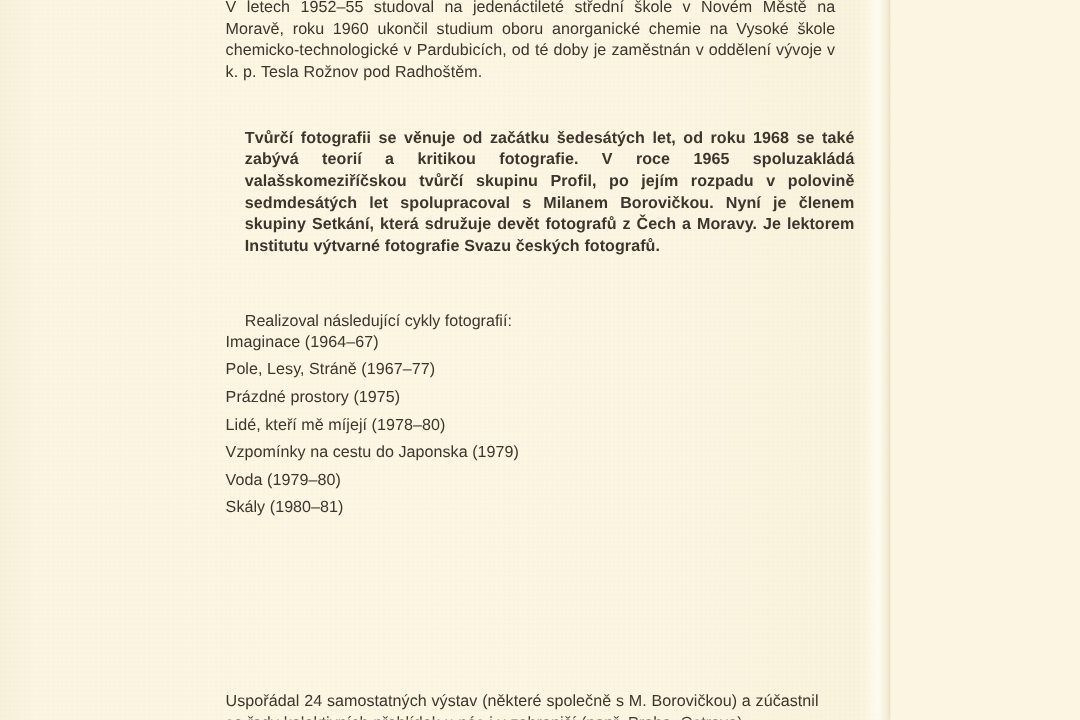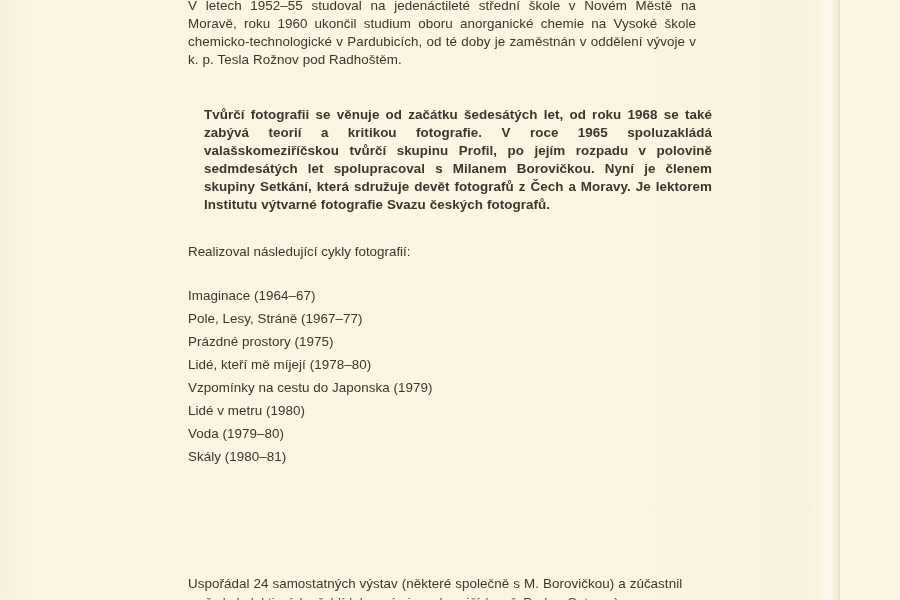--- a/index.html
+++ b/index.html
@@ -10,21 +10,21 @@
     width: 900px;
     height: 600px;
     overflow: hidden;
     background: #fbf5e1;
     font-family: "Liberation Sans", sans-serif;
   }
 
   
   #page {
     position: relative;
-    width: 840px;
+    width: 742px;
     height: 600px;
     background:
       linear-gradient(90deg,
         #f7f0da 0%,
         #fbf5e2 4%,
         #fcf6e3 45%,
         #fbf5e1 78%,
         #f9f2dc 96%,
         #fdf8e9 99%,
         #f3ecd6 100%);
@@ -99,27 +99,27 @@
     left: 16px;
     width: 508px;
     font-weight: bold;
   }
 
   #cycles-intro {
     position: absolute;
     top: 243px;
     left: 0;
     width: 508px;
-    margin: 0;
+    margin: 16px;
     line-height: 18.1px;
   }
 
   #cycles-list {
     position: absolute;
-    top: 285px;
+    top: 274px;
     left: 0;
     width: 508px;
     margin: 0;
     padding: 0;
     list-style: none;
   }
   #cycles-list li {
     line-height: 22.95px;
     white-space: nowrap;
     letter-spacing: 0.05px;
@@ -159,21 +159,20 @@
     <p id="para-work" class="para">Tvůrčí fotografii se věnuje od začátku šedesátých let, od roku 1968 se také zabývá teorií a kritikou fotografie. V roce 1965 spoluzakládá valašskomeziříčskou tvůrčí skupinu Profil, po jejím rozpadu v polovině sedmdesátých let spolupracoval s Milanem Borovičkou. Nyní je členem skupiny Setkání, která sdružuje devět fotografů z Čech a Moravy. Je lektorem Institutu výtvarné fotografie Svazu českých fotografů.</p>
 
     <p id="cycles-intro">Realizoval následující cykly fotografií:</p>
 
     <ul id="cycles-list">
       <li>Imaginace (1964–67)</li>
       <li>Pole, Lesy, Stráně (1967–77)</li>
       <li>Prázdné prostory (1975)</li>
       <li>Lidé, kteří mě míjejí (1978–80)</li>
       <li>Vzpomínky na cestu do Japonska (1979)</li>
-      <li>Lidé v metru (1980)</li>
       <li>Voda (1979–80)</li>
       <li>Skály (1980–81)</li>
     </ul>
 
     <p id="para-exhibitions" class="para">Uspořádal 24 samostatných výstav (některé společně s M. Borovičkou) a zúčastnil se řady kolektivních přehlídek u nás i v zahraničí (např. Praha, Ostrava).</p>
 
   </div>
 
   <div id="grain"></div>
   <div id="page-edge"></div>

